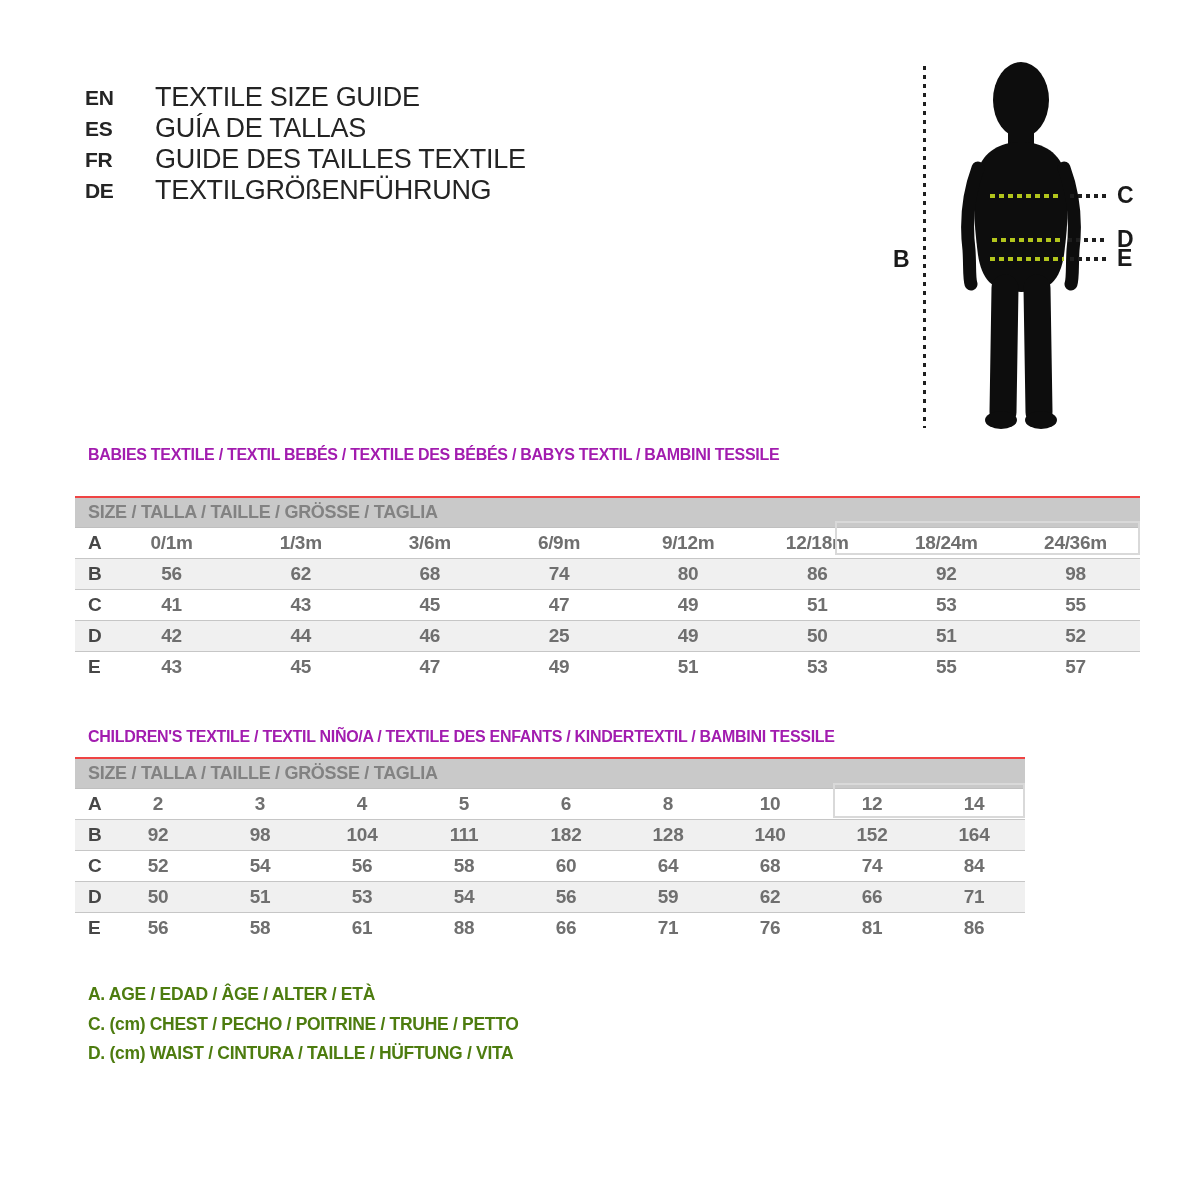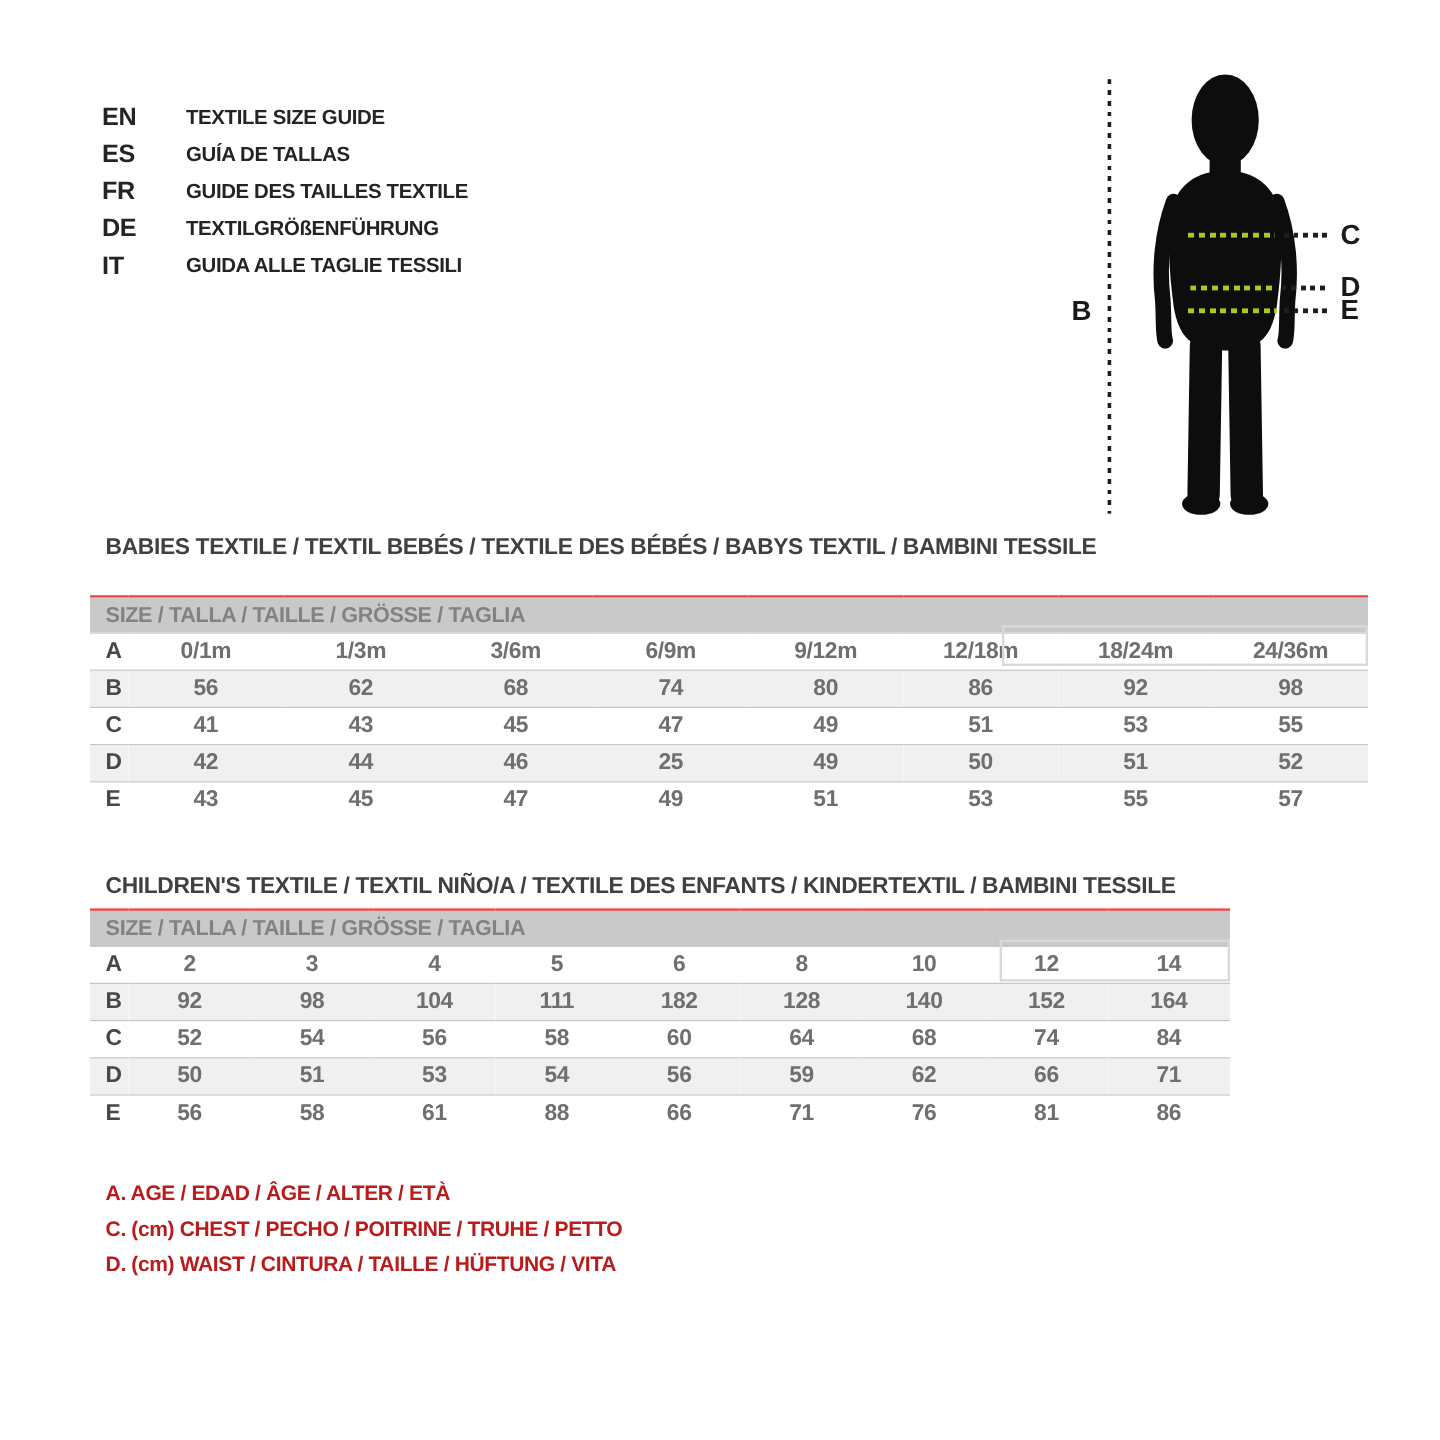--- a/index.html
+++ b/index.html
@@ -4,44 +4,44 @@
 <style>
   html,body{margin:0;padding:0;background:#fff;}
   .canvas{
     position:relative;width:1200px;height:1200px;background:#ffffff;overflow:hidden;
     font-family:"Liberation Sans",sans-serif;
   }
   
   .lang-block{position:absolute;left:85px;top:82px;}
   .lang-row{display:flex;height:31px;align-items:center;}
   .lang-code{width:70px;font-weight:700;font-size:21px;color:#242424;letter-spacing:-0.3px;}
-  .lang-title{font-weight:700;font-size:17px;color:#242424;letter-spacing:-0.3px;white-space:pre;}
+  .lang-title{font-weight:400;font-size:27px;color:#242424;letter-spacing:-0.3px;white-space:pre;}
   
   .vdots{position:absolute;width:3px;background:repeating-linear-gradient(to bottom,#1e1e1e 0 4px,transparent 4px 9px);}
   .hdots-green{position:absolute;height:4px;background:repeating-linear-gradient(to right,#b2c51c 0 5px,transparent 5px 9px);}
   .hdots-black{position:absolute;height:4px;background:repeating-linear-gradient(to right,#1e1e1e 0 4px,transparent 4px 8px);}
   .fig-label{position:absolute;font-weight:700;font-size:23px;color:#1a1a1a;}
   .silhouette{position:absolute;left:958px;top:60px;}
   
-  .section-title{position:absolute;left:88px;font-weight:700;font-size:19px;color:#404040;letter-spacing:-0.3px;white-space:pre;}
+  .section-title{position:absolute;left:88px;font-weight:700;font-size:16px;color:#a21caf;letter-spacing:-0.3px;white-space:pre;}
   
   .tbl-wrap{position:absolute;}
   table.size-table{border-collapse:collapse;table-layout:fixed;width:100%;}
   table.size-table td{height:30px;padding:0;text-align:center;font-weight:700;font-size:19px;color:#6f6f6f;letter-spacing:-0.3px;overflow:hidden;white-space:nowrap;}
   table.size-table tr.head td{
     background:#c9c9c9;color:#828282;text-align:left;padding-left:13px;
     font-size:18px;height:29px;border-top:2px solid #ef4444;border-bottom:1px solid #bfbfbf;
   }
   table.size-table td.rl{text-align:left;padding-left:13px;color:#474747;}
   table.size-table tr.stripe td{background:#f0f0f0;border-top:1px solid #c6c6c6;border-bottom:1px solid #c6c6c6;}
   
   .hl-box{position:absolute;border:2px solid #d9d9d9;background:transparent;pointer-events:none;}
   
   .legend{position:absolute;left:88px;top:980px;}
-  .legend-item{height:29.5px;font-weight:700;font-size:17.5px;color:#b91c1c;letter-spacing:-0.3px;display:flex;align-items:center;white-space:pre;}
+  .legend-item{height:29.5px;font-weight:700;font-size:17.5px;color:#4d7c0f;letter-spacing:-0.3px;display:flex;align-items:center;white-space:pre;}
 </style>
 </head>
 <body>
 
 <div class="canvas">
 
   <div class="lang-block">
     <div class="lang-row">
       <span class="lang-code">EN</span>
       <span class="lang-title">TEXTILE SIZE GUIDE</span>
@@ -50,24 +50,20 @@
       <span class="lang-code">ES</span>
       <span class="lang-title">GUÍA DE TALLAS</span>
     </div>
     <div class="lang-row">
       <span class="lang-code">FR</span>
       <span class="lang-title">GUIDE DES TAILLES TEXTILE</span>
     </div>
     <div class="lang-row">
       <span class="lang-code">DE</span>
       <span class="lang-title">TEXTILGRÖßENFÜHRUNG</span>
-    </div>
-    <div class="lang-row">
-      <span class="lang-code">IT</span>
-      <span class="lang-title">GUIDA ALLE TAGLIE TESSILI</span>
     </div>
   </div>
 
   <div class="vdots" style="left:923px;top:66px;height:362px;"></div>
   <div class="fig-label" style="left:893px;top:246px;">B</div>
 
   <svg class="silhouette" width="128" height="372" viewBox="0 0 128 372" xmlns="http://www.w3.org/2000/svg">
     <g fill="#0d0d0d" stroke="none">
       <ellipse cx="63" cy="40" rx="28" ry="38"></ellipse>
       <rect x="50" y="66" width="26" height="32"></rect>

